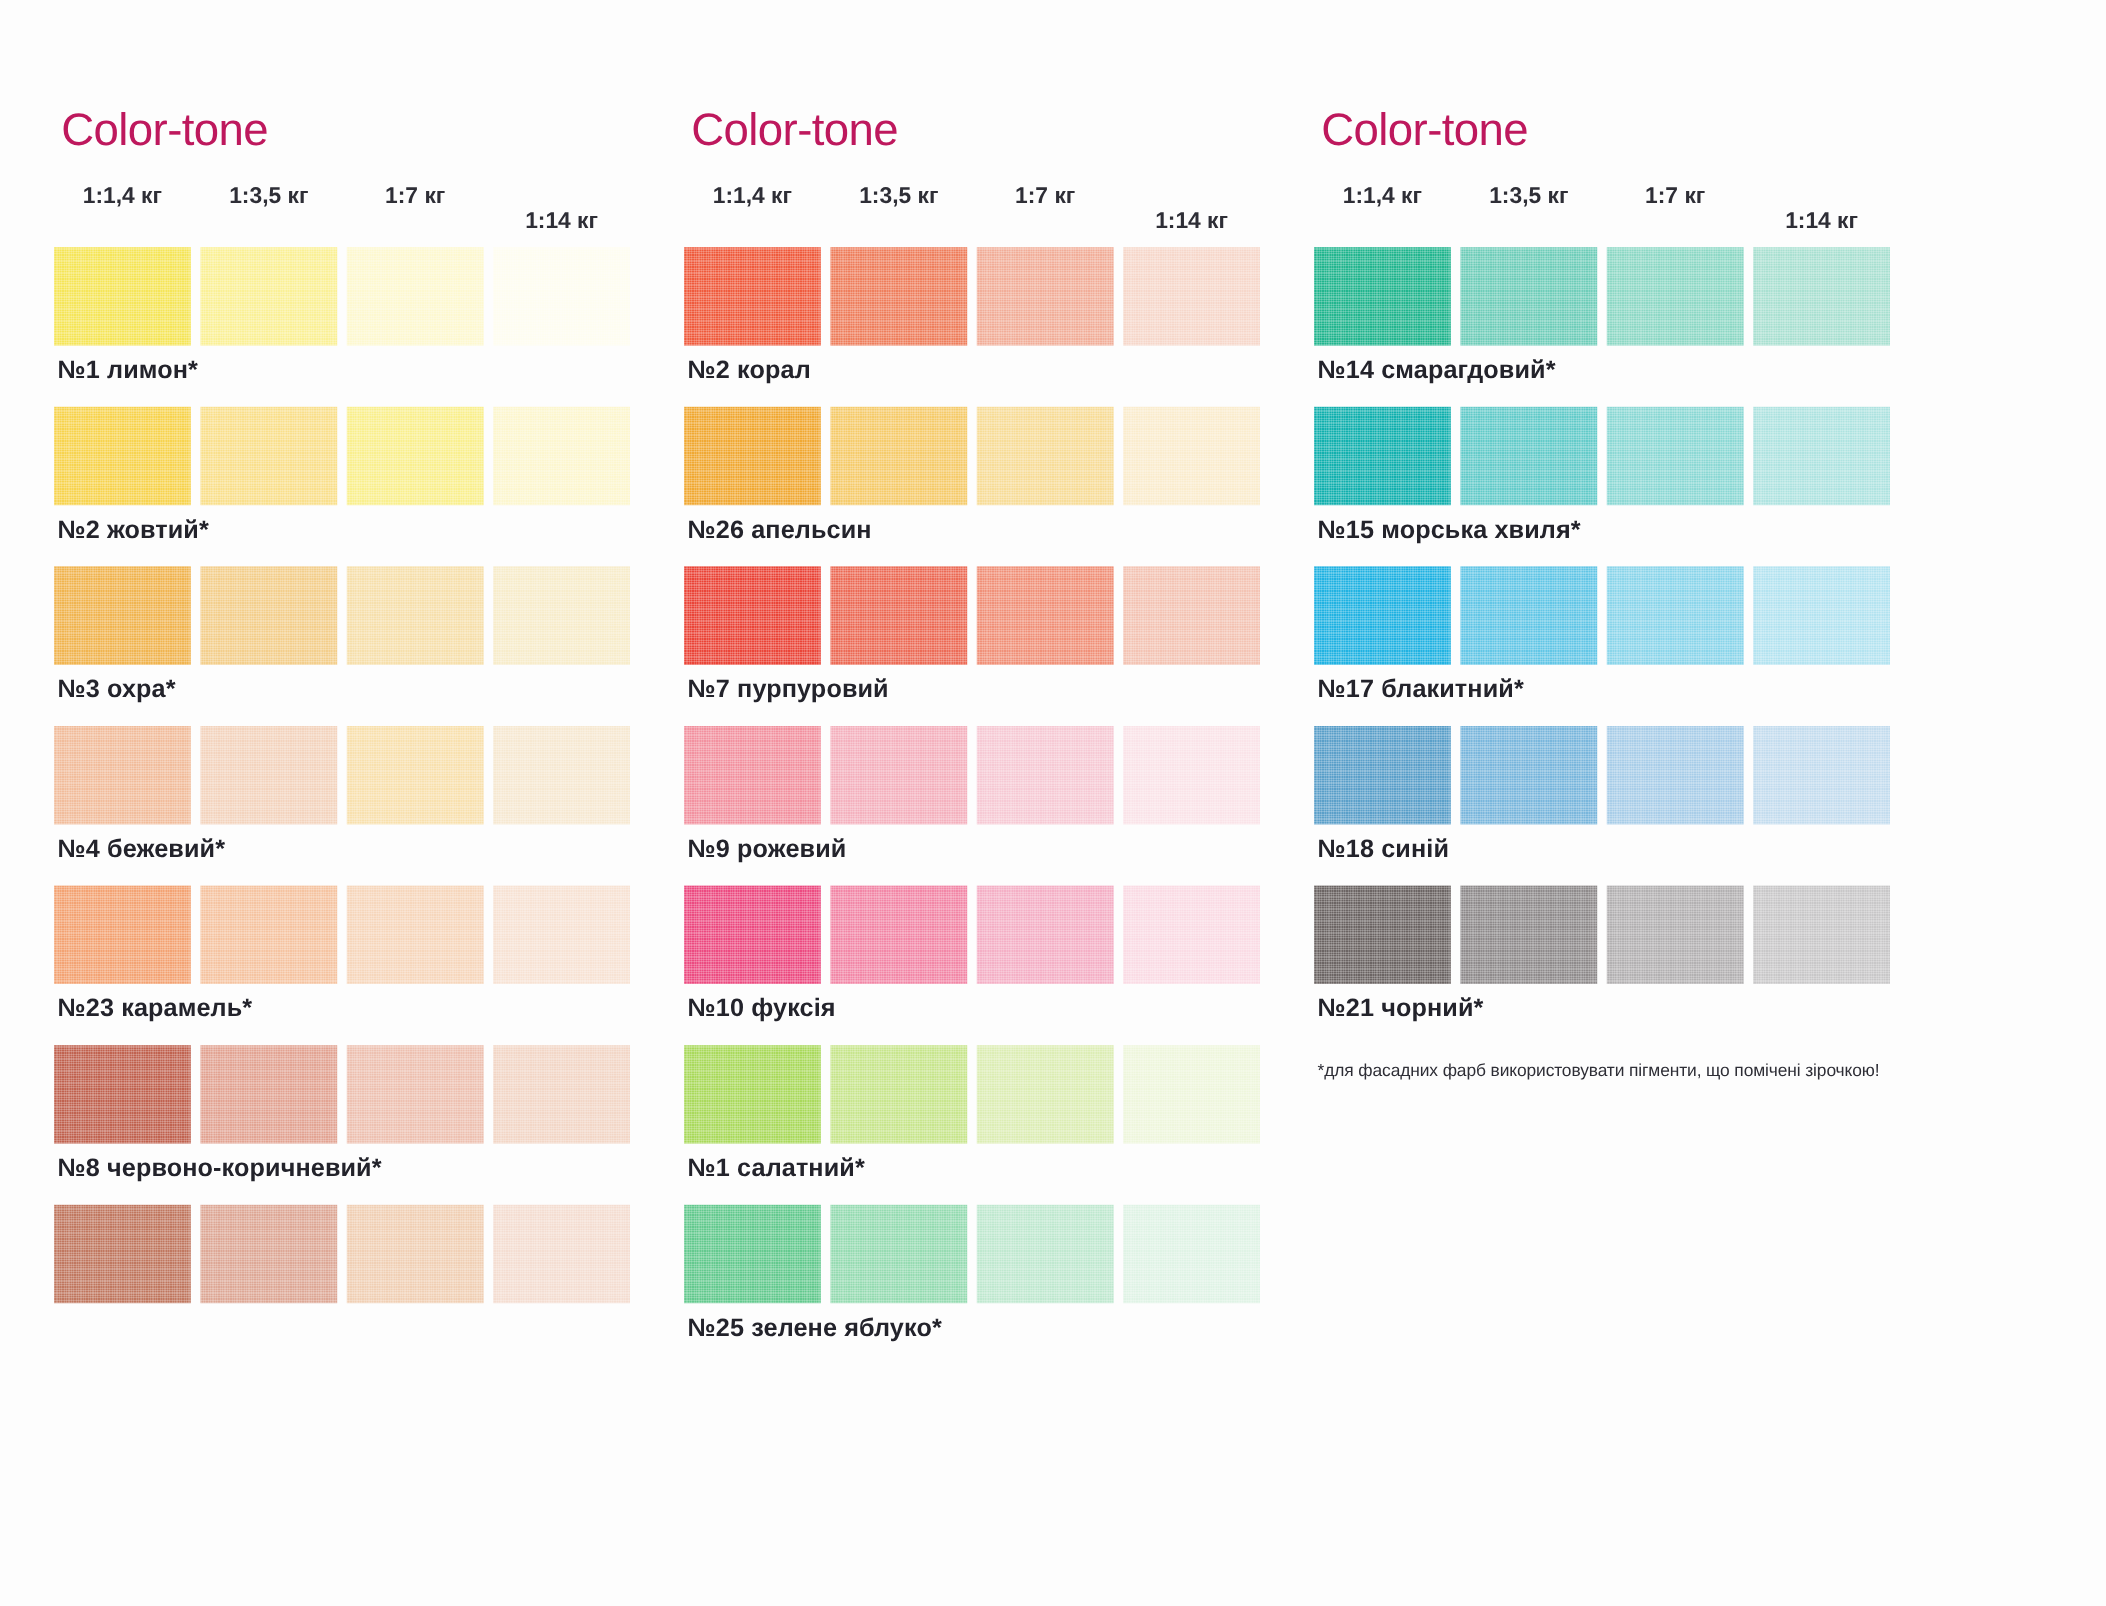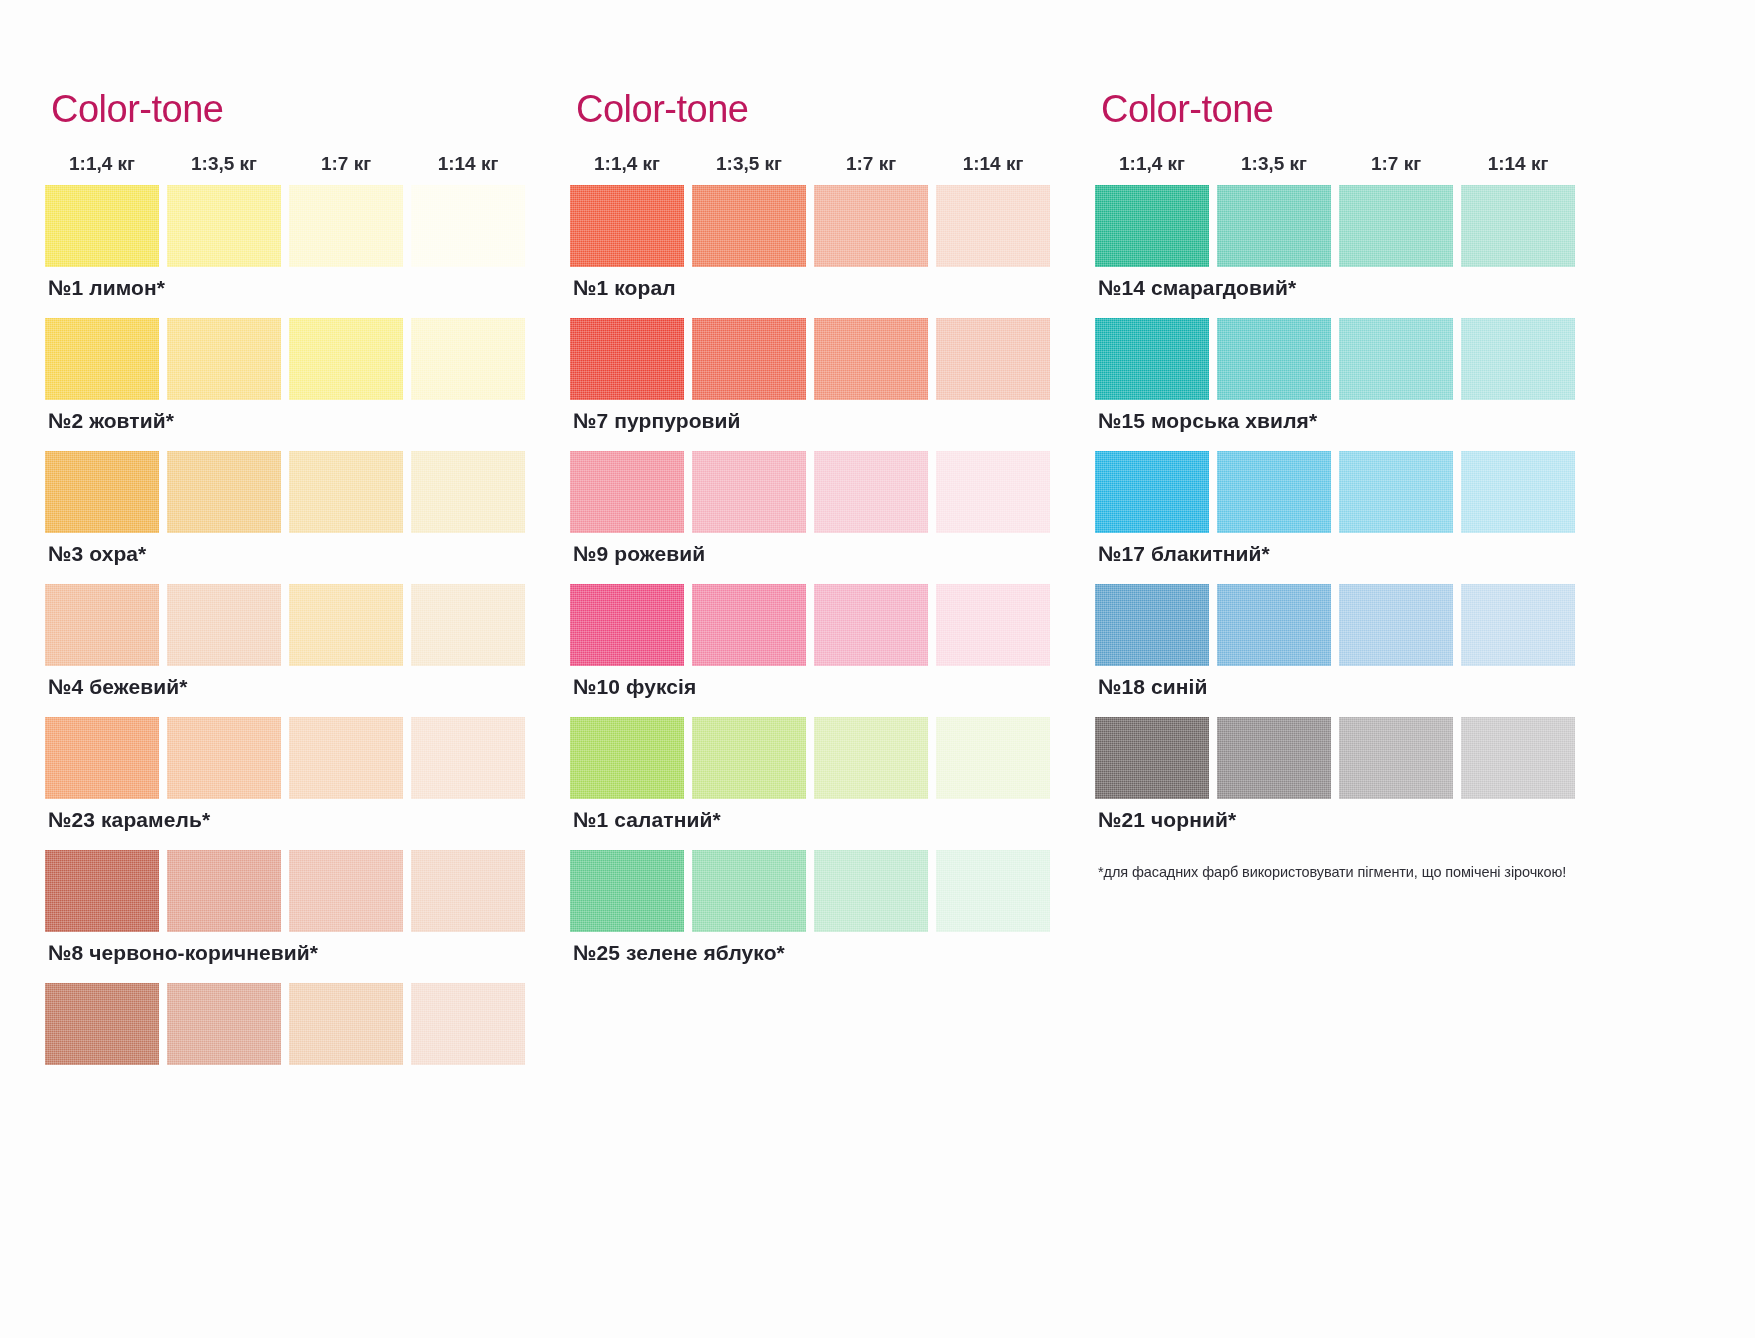--- a/index.html
+++ b/index.html
@@ -44,21 +44,21 @@
   }
   .ratio-cell{
     width:114px;
     margin-right:8px;
     font-size:19px;
     font-weight:700;
     color:#2e2e36;
     text-align:center;
     white-space:nowrap;
   }
-  .ratio-cell:last-child{margin-right:0;}
+  .ratio-cell:last-child{margin-right:0;margin-top:21px;}
 
   .swatch-row{
     margin-bottom:4px;
   }
   .swatches{
     display:flex;
   }
   .swatch{
     width:114px;
     height:82px;
@@ -245,21 +245,38 @@
             <div class="swatch" style="background-color: rgb(238, 126, 92);">
               <span class="tex"></span>
             </div>
             <div class="swatch" style="background-color: rgb(241, 173, 152);">
               <span class="tex"></span>
             </div>
             <div class="swatch" style="background-color: rgb(246, 215, 202);">
               <span class="tex"></span>
             </div>
           </div>
-          <div class="swatch-label">№1 корал</div>
+          <div class="swatch-label">№2 корал</div>
+        </div>
+        <div class="swatch-row">
+          <div class="swatches">
+            <div class="swatch" style="background-color: rgb(240, 168, 50);">
+              <span class="tex"></span>
+            </div>
+            <div class="swatch" style="background-color: rgb(245, 203, 106);">
+              <span class="tex"></span>
+            </div>
+            <div class="swatch" style="background-color: rgb(247, 220, 151);">
+              <span class="tex"></span>
+            </div>
+            <div class="swatch" style="background-color: rgb(250, 236, 205);">
+              <span class="tex"></span>
+            </div>
+          </div>
+          <div class="swatch-label">№26 апельсин</div>
         </div>
         <div class="swatch-row">
           <div class="swatches">
             <div class="swatch" style="background-color: rgb(234, 68, 55);">
               <span class="tex"></span>
             </div>
             <div class="swatch" style="background-color: rgb(236, 106, 85);">
               <span class="tex"></span>
             </div>
             <div class="swatch" style="background-color: rgb(240, 144, 120);">

